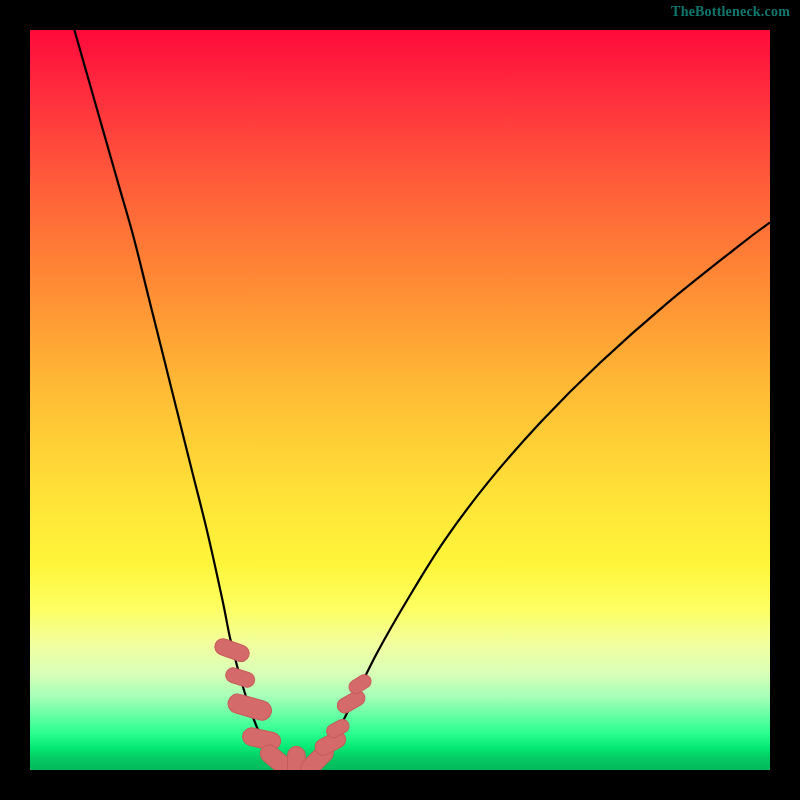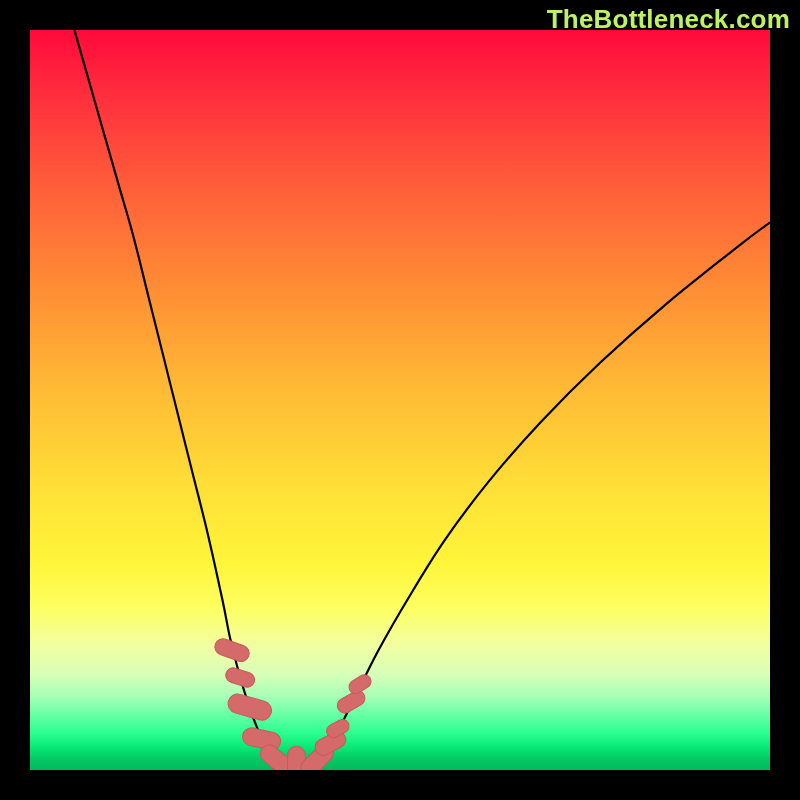--- a/index.html
+++ b/index.html
@@ -40,24 +40,24 @@
       #2cff90 95%,
       #05e873 97%,
       #04c964 98.5%,
       #03b95c 100%
     );
   }
   .watermark {
     position: absolute;
     top: 4px;
     right: 10px;
-    font-family: Liberation Sans, sans-serif;
-    font-size: 26px;
+    font-family: Liberation Serif, serif;
+    font-size: 14px;
     font-weight: 600;
-    color: #bef264;
+    color: #0f766e;
     letter-spacing: 0.2px;
   }
   svg.curve {
     position: absolute;
     top: 0;
     left: 0;
     width: 740px;
     height: 740px;
   }
 </style>

